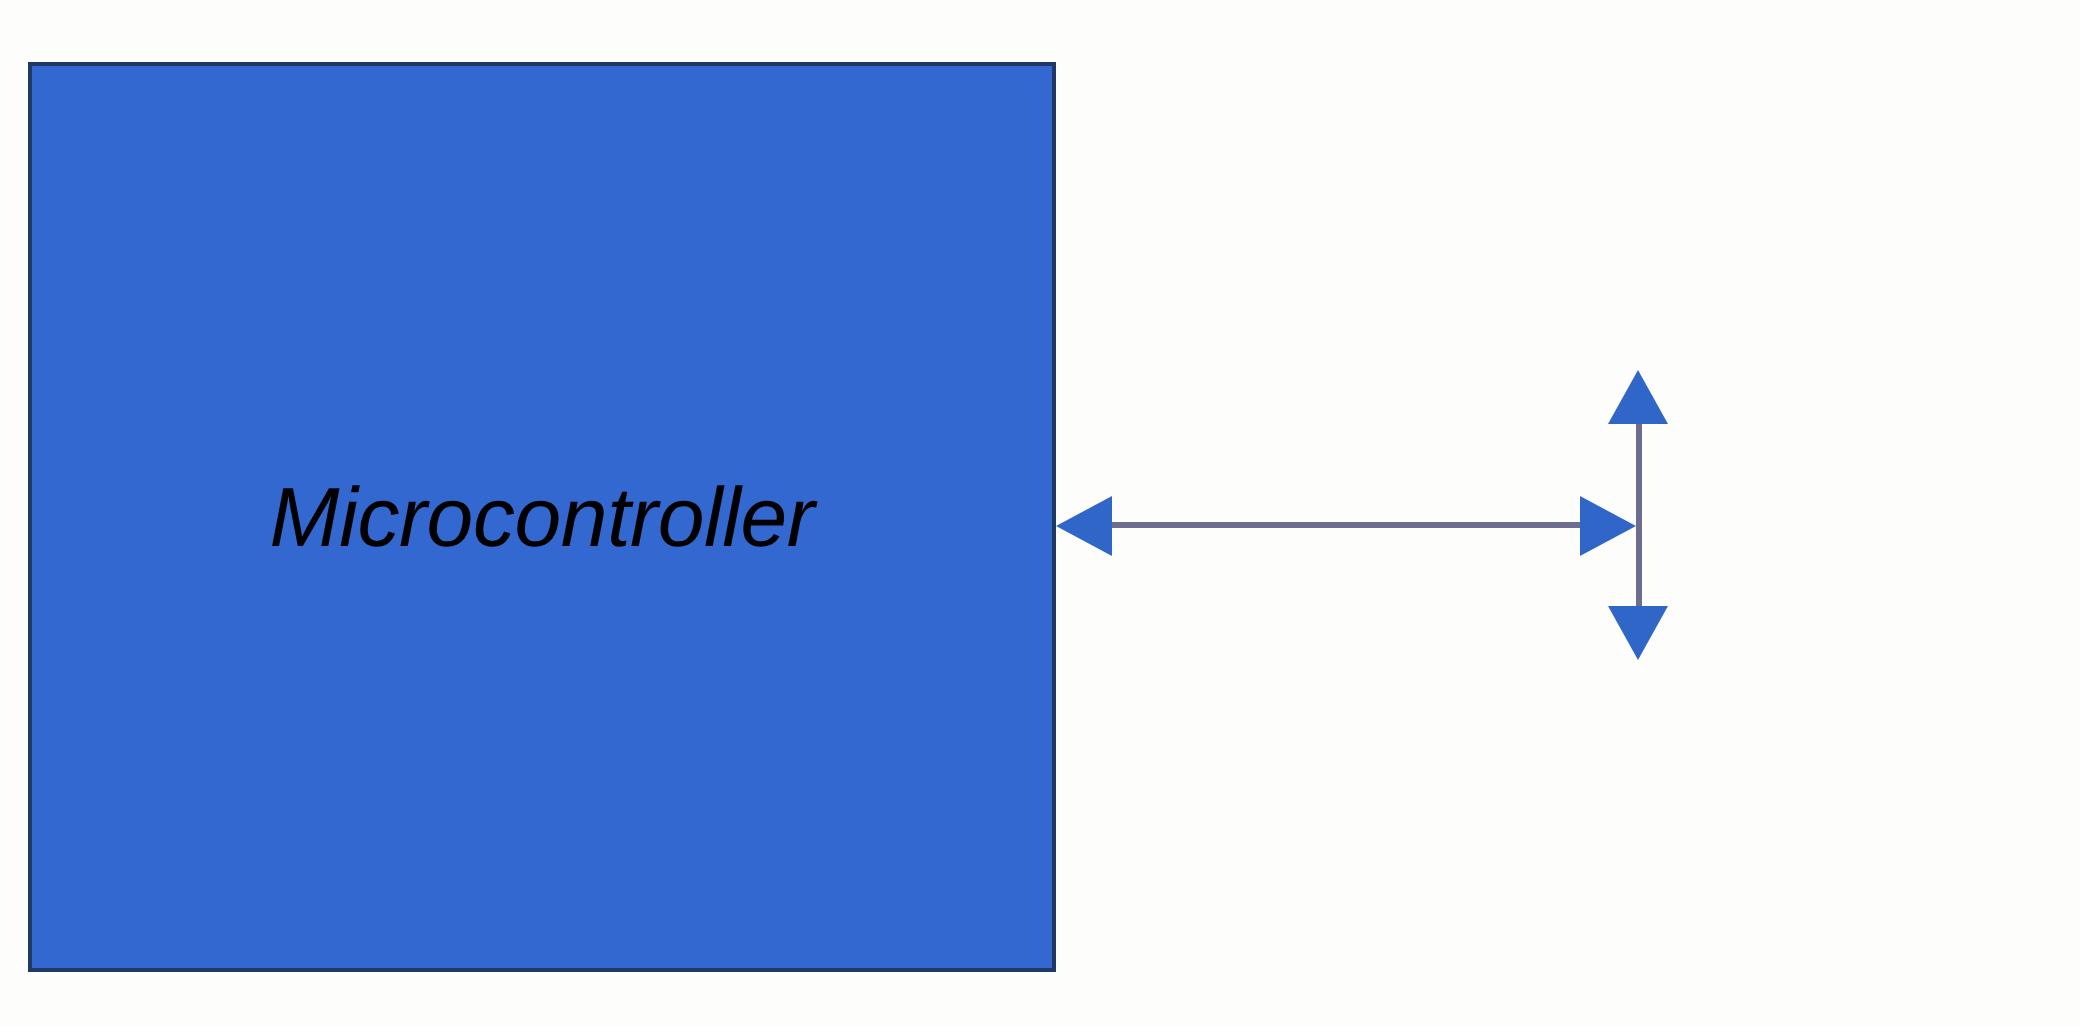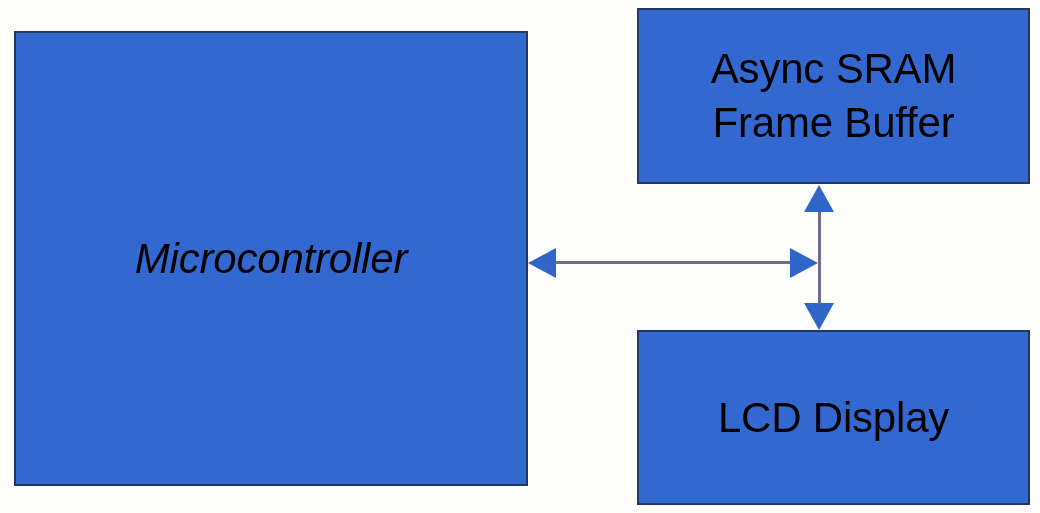--- a/index.html
+++ b/index.html
@@ -120,28 +120,21 @@
 </style>
 </head>
 <body>
 
 <div id="canvas">
 
   <div class="block" id="block-mcu">
     <span class="block-label">Microcontroller</span>
   </div>
 
-  <div class="block" id="block-sram">
-    <span class="block-label">Async SRAM
-Frame Buffer</span>
-  </div>
 
-  <div class="block" id="block-lcd">
-    <span class="block-label">LCD Display</span>
-  </div>
 
   <div class="conn-line-h" id="conn-h-shaft"></div>
   <div class="arrowhead arrow-left" id="arrowhead-left"></div>
   <div class="arrowhead arrow-right" id="arrowhead-right"></div>
 
   <div class="conn-line-v" id="conn-v-shaft"></div>
   <div class="arrowhead arrow-up" id="arrowhead-up"></div>
   <div class="arrowhead arrow-down" id="arrowhead-down"></div>
 
 </div>

